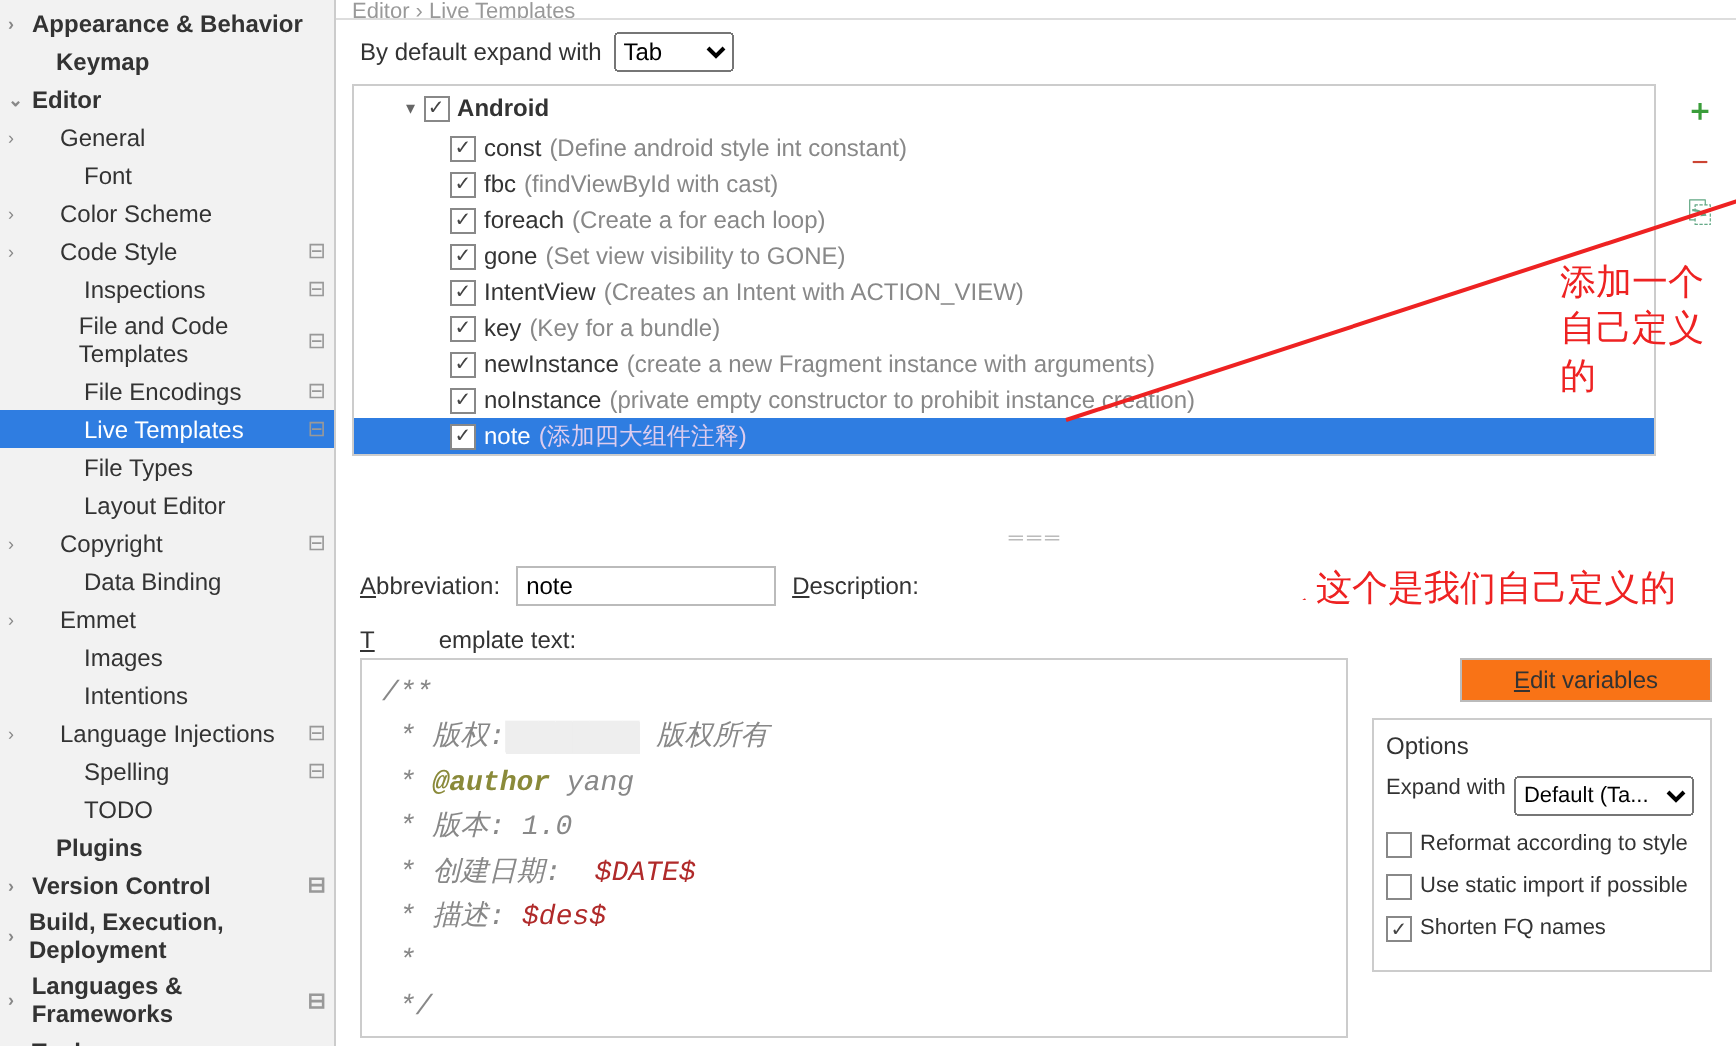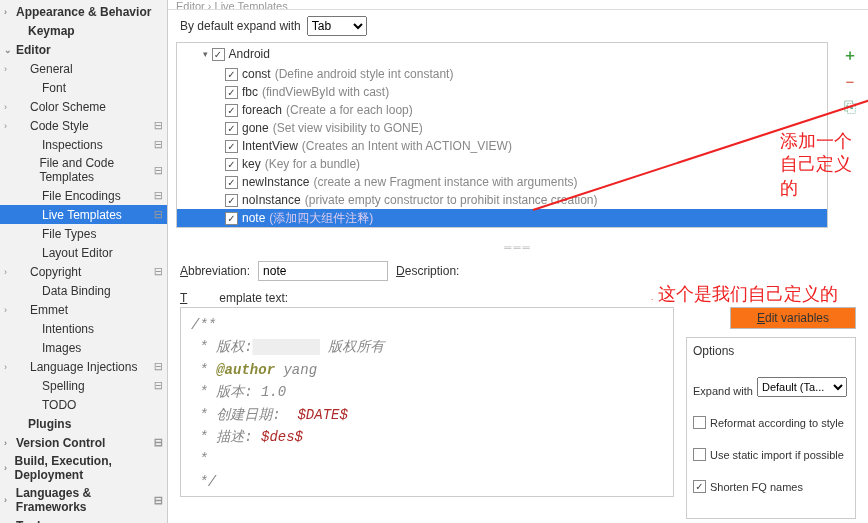--- a/index.html
+++ b/index.html
@@ -199,23 +199,23 @@
       text-align: center;
       margin-left: 44px;
     }
     .options {
       border: 1px solid #ccc;
       padding: 6px;
     }
     .options .title { margin-bottom: 6px; }
     .options .row {
       display: flex;
-      align-items: flex-end;
+      align-items: flex-start;
       gap: 4px;
-      margin: 19px 0;
+      margin: 8px 0;
       font-size: 11px;
     }
     .options select {
       width: 90px;
       font-size: 11px;
       height: 20px;
     }
     
     .applicable {
       padding: 4px 12px;
@@ -320,26 +320,26 @@
         <span>Data Binding</span>
       </div>
       <div class="side-item">
         <span class="chev">›</span>
         <span class="pad" style="width:14px"></span>
         <span>Emmet</span>
       </div>
       <div class="side-item">
         <span class="chev"></span>
         <span class="pad" style="width:26px"></span>
+        <span>Images</span>
+      </div>
+      <div class="side-item">
+        <span class="chev"></span>
+        <span class="pad" style="width:26px"></span>
         <span>Intentions</span>
-      </div>
-      <div class="side-item">
-        <span class="chev"></span>
-        <span class="pad" style="width:26px"></span>
-        <span>Images</span>
       </div>
       <div class="side-item">
         <span class="chev">›</span>
         <span class="pad" style="width:14px"></span>
         <span>Language Injections</span>
         <span class="cfg">⊟</span>
       </div>
       <div class="side-item">
         <span class="chev"></span>
         <span class="pad" style="width:26px"></span>
@@ -388,21 +388,21 @@
       <select>
         <option>Tab</option>
       </select>
     </div>
 
     <div class="content-row">
       <div class="tree-area">
         <div class="tree-root">
           <span class="tri">▾</span>
           <span class="cb">✓</span>
-          <span style="font-weight:normal;">Android</span>
+          <span style="font-weight:bold;">Android</span>
         </div>
         <div id="tree-items">
             <div class="tree-row">
               <span class="cb">✓</span> 
               <span>const</span> 
               <span class="gray">(Define android style int constant)</span>
             </div>
             <div class="tree-row">
               <span class="cb">✓</span> 
               <span>fbc</span> 

